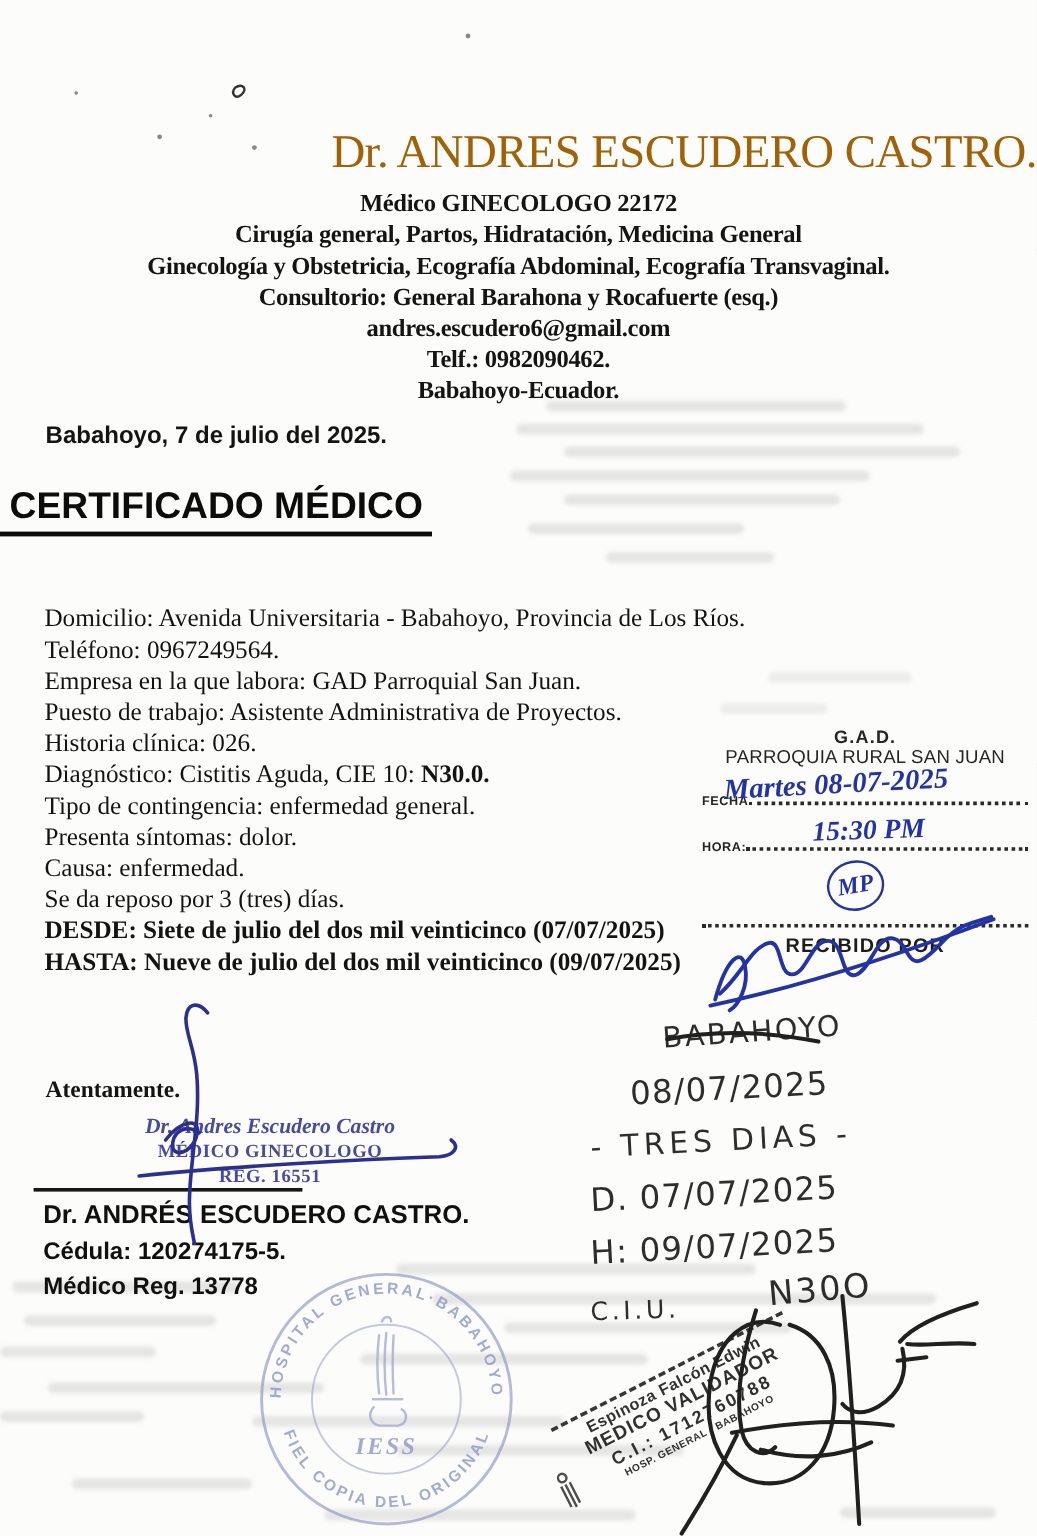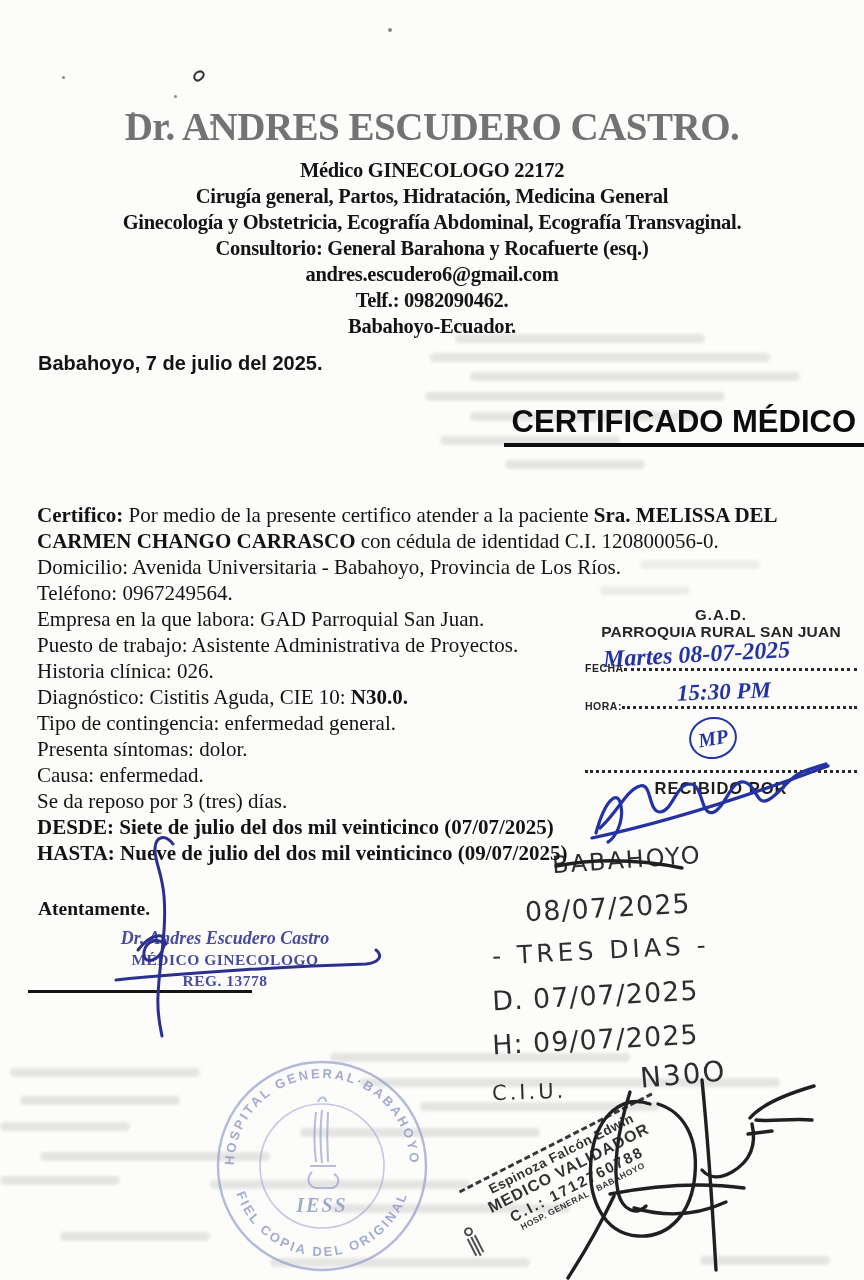--- a/index.html
+++ b/index.html
@@ -4,34 +4,34 @@
 <style>
   html,body{margin:0;padding:0;background:#e8e8e8;}
   .page{
     position:relative; width:864px; height:1280px; overflow:hidden;
     background:#fcfcfa;
     font-family:"Liberation Serif", serif;
     color:#111;
   }
   
   .letterhead{position:absolute; left:0; top:104px; width:100%; text-align:center;}
-  .lh-name{font-size:39px; font-weight:bold; letter-spacing:-0.5px; color:#737373;}
+  .lh-name{font-size:39px; font-weight:normal; letter-spacing:-0.5px; color:#a16207;text-align:right;}
   .lh-sub{font-size:20.5px; font-weight:bold; line-height:26px; letter-spacing:-0.3px; color:#141414; margin-top:8px;}
   
   .date-line{position:absolute; left:38px; top:352px; font-family:"Liberation Sans",sans-serif; font-weight:bold; font-size:20px; color:#141414;text-align:center;}
-  .title-wrap{position:absolute; left:0; top:404px; width:100%; text-align:right;}
+  .title-wrap{position:absolute; left:0; top:404px; width:100%; text-align:left;}
   .doc-title{display:inline-block; font-family:"Liberation Sans",sans-serif; font-weight:bold; font-size:31px; color:#0c0c0c; border-bottom:4px solid #0c0c0c; padding:0 8px 3px;}
   
   .body-block{position:absolute; left:37px; top:502px; width:792px; font-size:21px; line-height:26px; color:#131313;}
   .body-block > div, .body-block > p{margin:0;}
   .b{font-weight:bold;}
   
   .gad{position:absolute; left:585px; top:606px; width:272px; font-family:"Liberation Sans",sans-serif; color:#252525;}
   .gad-org1{text-align:center; font-weight:bold; font-size:15px; letter-spacing:1px;}
-  .gad-org2{text-align:center; font-weight:bold; font-size:15.5px; letter-spacing:0.2px; white-space:nowrap;}
+  .gad-org2{text-align:center; font-weight:normal; font-size:15.5px; letter-spacing:0.2px; white-space:nowrap;}
   .dotrow{display:flex; align-items:flex-end; position:relative; height:24px;}
   .dotrow .lbl{font-size:10.5px; font-weight:bold; letter-spacing:0.5px; margin-bottom:1px;text-align:center;}
   .dots{flex:1; border-bottom:3px dotted #2a2a2a; height:0; margin-bottom:4px;}
   .hw-blue{font-family:"Liberation Serif",serif; font-style:italic; font-weight:bold; color:#2433a4; white-space:nowrap;}
   .fecha-hw{position:absolute; left:18px; top:-10px; font-size:24px; transform:rotate(-3deg);}
   .hora-hw{position:absolute; left:92px; top:-10px; font-size:23px; transform:rotate(-2deg);}
   .initials{position:absolute; left:104px; top:-36px; width:44px; height:38px; border:2.5px solid #2433a4; border-radius:50%;
     display:flex; align-items:center; justify-content:center; font-family:"Liberation Serif",serif; font-style:italic; font-weight:bold;
     font-size:20px; color:#2433a4; transform:rotate(-10deg); background:transparent;}
   .recibido{text-align:center; font-weight:bold; font-size:16.5px; letter-spacing:1px; margin-top:2px; color:#1d1d1d;}
@@ -135,21 +135,20 @@
       <div>Babahoyo-Ecuador.</div>
     </div>
   </div>
 
   <div class="date-line">Babahoyo, 7 de julio del 2025.</div>
   <div class="title-wrap">
     <span class="doc-title">CERTIFICADO MÉDICO</span>
   </div>
 
   <div class="body-block">
-    <p><span class="b">Certifico:</span><span> Por medio de la presente certifico atender a la paciente </span><span class="b">Sra. MELISSA DEL CARMEN CHANGO CARRASCO</span><span> con cédula de identidad C.I. 120800056-0.</span></p>
     <div>Domicilio: Avenida Universitaria - Babahoyo, Provincia de Los Ríos.</div>
     <div>Teléfono: 0967249564.</div>
     <div>Empresa en la que labora: GAD Parroquial San Juan.</div>
     <div>Puesto de trabajo: Asistente Administrativa de Proyectos.</div>
     <div>Historia clínica: 026.</div>
     <div><span>Diagnóstico: Cistitis Aguda, CIE 10: </span><span class="b">N30.0.</span></div>
     <div>Tipo de contingencia: enfermedad general.</div>
     <div>Presenta síntomas: dolor.</div>
     <div>Causa: enfermedad.</div>
     <div>Se da reposo por 3 (tres) días.</div>
@@ -175,24 +174,29 @@
       <span class="initials">MP</span>
     </div>
     <div class="recibido">RECIBIDO POR</div>
   </div>
 
   <div class="atentamente">Atentamente.</div>
 
   <div class="doc-stamp">
     <div class="ds-name">Dr. Andres Escudero Castro</div>
     <div class="ds-role">MÉDICO GINECOLOGO</div>
-    <div class="ds-reg">REG. 13778</div>
+    <div class="ds-reg">REG. 16551</div>
   </div>
   <div class="sig-line"></div>
 
+  <div class="closing-block">
+    <div class="cb-name">Dr. ANDRÉS ESCUDERO CASTRO.</div>
+    <div class="cb-ced">Cédula: 120274175-5.</div>
+    <div class="cb-reg">Médico Reg. 13778</div>
+  </div>
 
   <div>
     <div class="hw" style="left:552px;top:846px;font-size:24px;letter-spacing:2px;transform:rotate(-4deg);">BABAHOYO</div>
     <div class="hw" style="left:525px;top:892px;font-size:27px;letter-spacing:1px;transform:rotate(-3deg);">08/07/2025</div>
     <div class="hw" style="left:492px;top:936px;font-size:25px;letter-spacing:4px;transform:rotate(-3deg);">- TRES DIAS -</div>
     <div class="hw" style="left:492px;top:980px;font-size:27px;letter-spacing:1px;transform:rotate(-3deg);">D. 07/07/2025</div>
     <div class="hw" style="left:492px;top:1024px;font-size:27px;letter-spacing:1px;transform:rotate(-3deg);">H: 09/07/2025</div>
     <div class="hw" style="left:640px;top:1058px;font-size:28px;letter-spacing:2px;transform:rotate(-5deg);">N30O</div>
     <div class="hw" style="left:492px;top:1080px;font-size:21px;letter-spacing:3px;transform:rotate(-2deg);">C.I.U.</div>
   </div>

